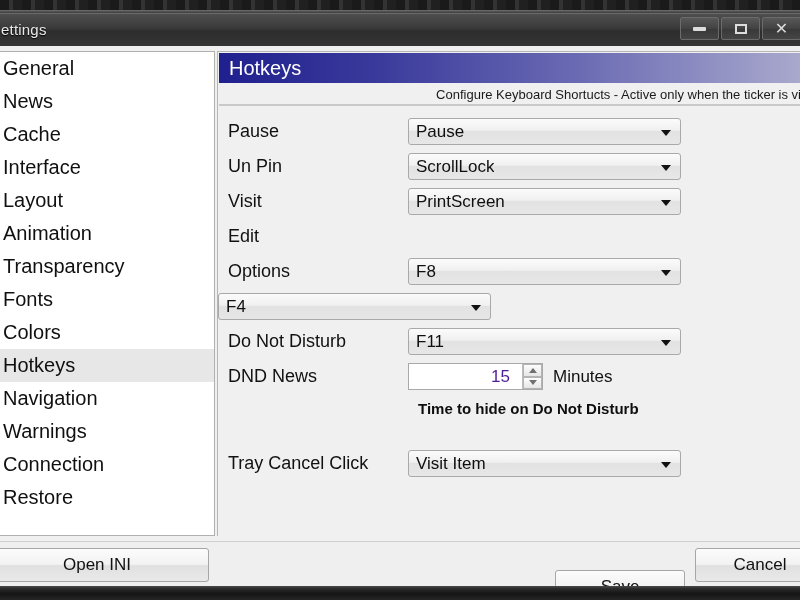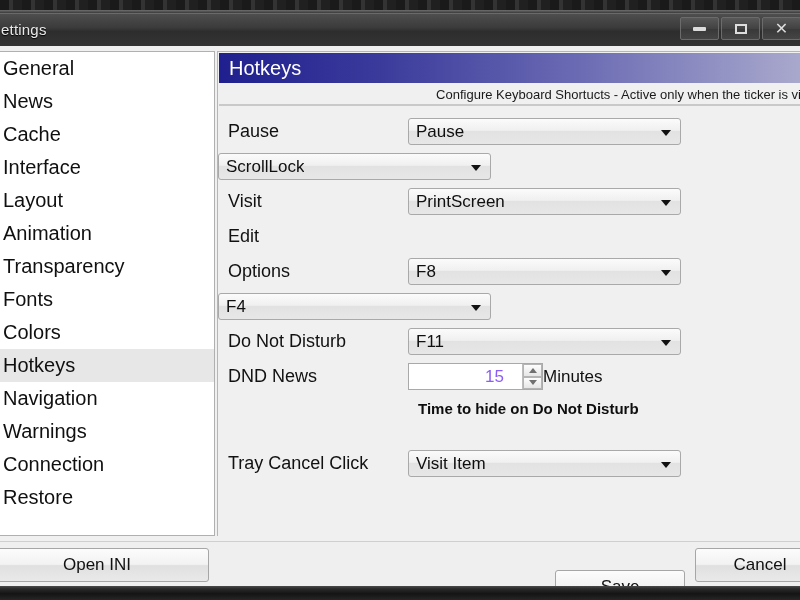--- a/index.html
+++ b/index.html
@@ -185,23 +185,23 @@
     position: relative;
     width: 135px; height: 27px;
     border: 1px solid #a9a9a9;
     background: #ffffff;
     box-sizing: border-box;
     display: flex; align-items: center;
   }
   .spin-value {
     flex: 1;
     text-align: right;
-    padding-right: 18px;
+    padding-right: 12px;
     font-size: 17px;
-    color: #8b5cf6;
+    color: #4c1d95;
   }
   .spin-btns {
     width: 20px; height: 25px;
     display: flex; flex-direction: column;
     border-left: 1px solid #bdbdbd;
     box-sizing: border-box;
   }
   .spin-b {
     flex: 1;
     background: linear-gradient(180deg, #fdfdfd, #e6e6e6);
@@ -215,20 +215,21 @@
     border-right: 4px solid transparent;
     border-bottom: 5px solid #707070;
   }
   .tri-down {
     width: 0; height: 0;
     border-left: 4px solid transparent;
     border-right: 4px solid transparent;
     border-top: 5px solid #707070;
   }
   .unit-label {
+    margin-left: 10px;
     font-size: 17px;
     color: #111;
     white-space: nowrap;
   }
   .hint {
     position: relative;
     height: 30px;
     padding-left: 200px;
     font-size: 15px;
     font-weight: bold;
@@ -320,20 +321,21 @@
 
           <div class="row">
             <div class="row-label">Pause</div>
             <div class="combo">
               <span class="combo-text">Pause</span>
               <span class="combo-arrow"></span>
             </div>
           </div>
 
           <div class="row">
+            <div class="row-label">Un Pin</div>
             <div class="combo">
               <span class="combo-text">ScrollLock</span>
               <span class="combo-arrow"></span>
             </div>
           </div>
 
           <div class="row">
             <div class="row-label">Visit</div>
             <div class="combo">
               <span class="combo-text">PrintScreen</span>

